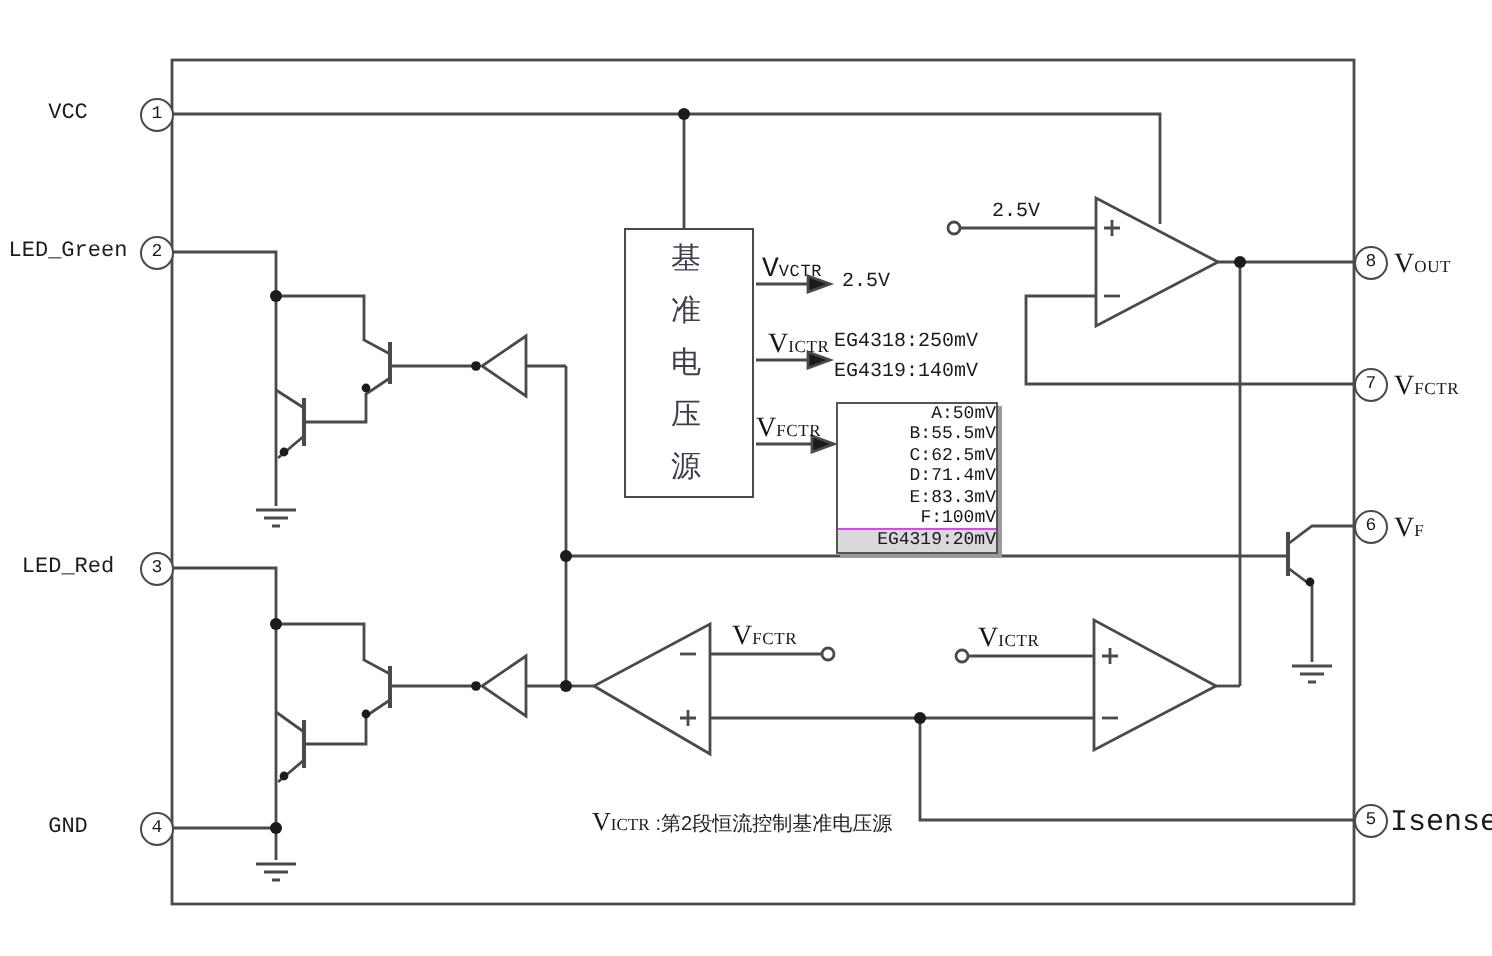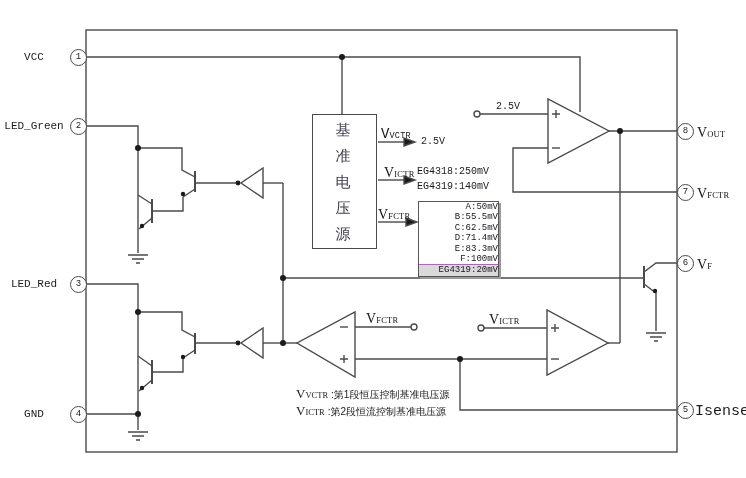--- a/index.html
+++ b/index.html
@@ -203,16 +203,15 @@
     <div class="trow">E:83.3mV</div>
     <div class="trow">F:100mV</div>
     <div class="trow last">EG4319:20mV</div>
   </div>
 
   <div class="abs mono val10" style="left:496px;top:101px;">2.5V</div>
 
   <div class="abs vlbl" style="left:366px;top:309px;"><span class="vmain">V</span><span class="vsub">FCTR</span></div>
   <div class="abs vlbl" style="left:489px;top:310px;"><span class="vmain">V</span><span class="vsub">ICTR</span></div>
 
-  <div class="legend-line" style="top:386px;"><span class="vmain">V</span><span class="vsub">VCTR</span><span class="ltext">:第1段恒压控制基准电压源</span></div>
   <div class="legend-line" style="top:403px;"><span class="vmain">V</span><span class="vsub">ICTR</span><span class="ltext">:第2段恒流控制基准电压源</span></div>
 
 </div>
 
 </body></html>

